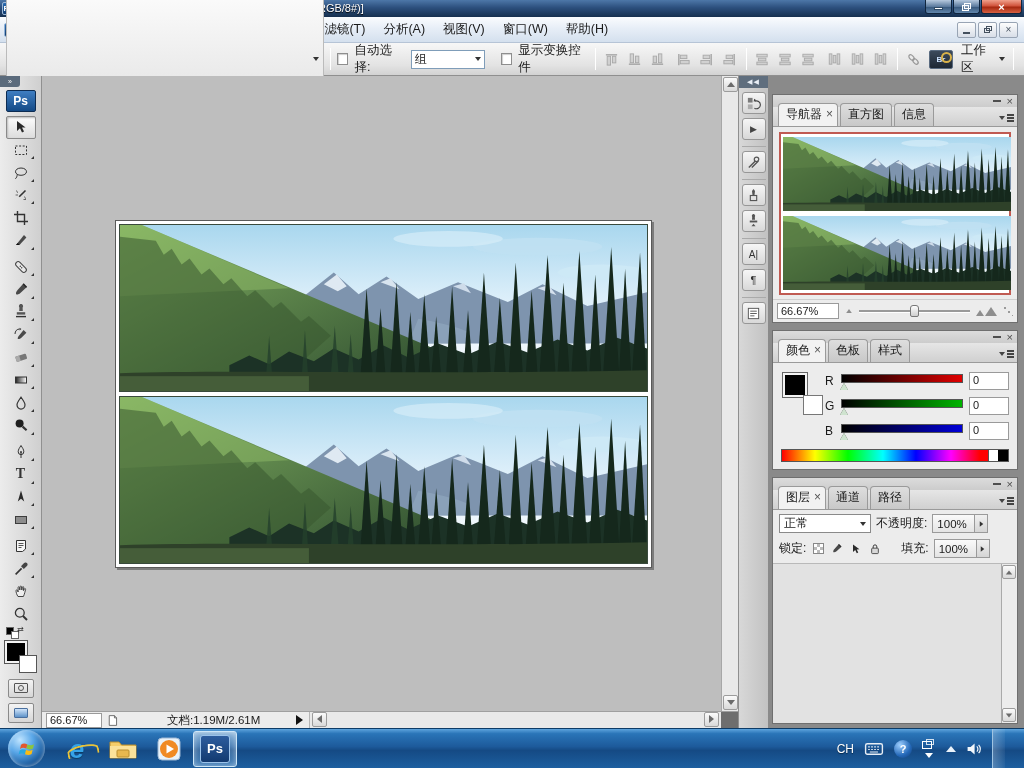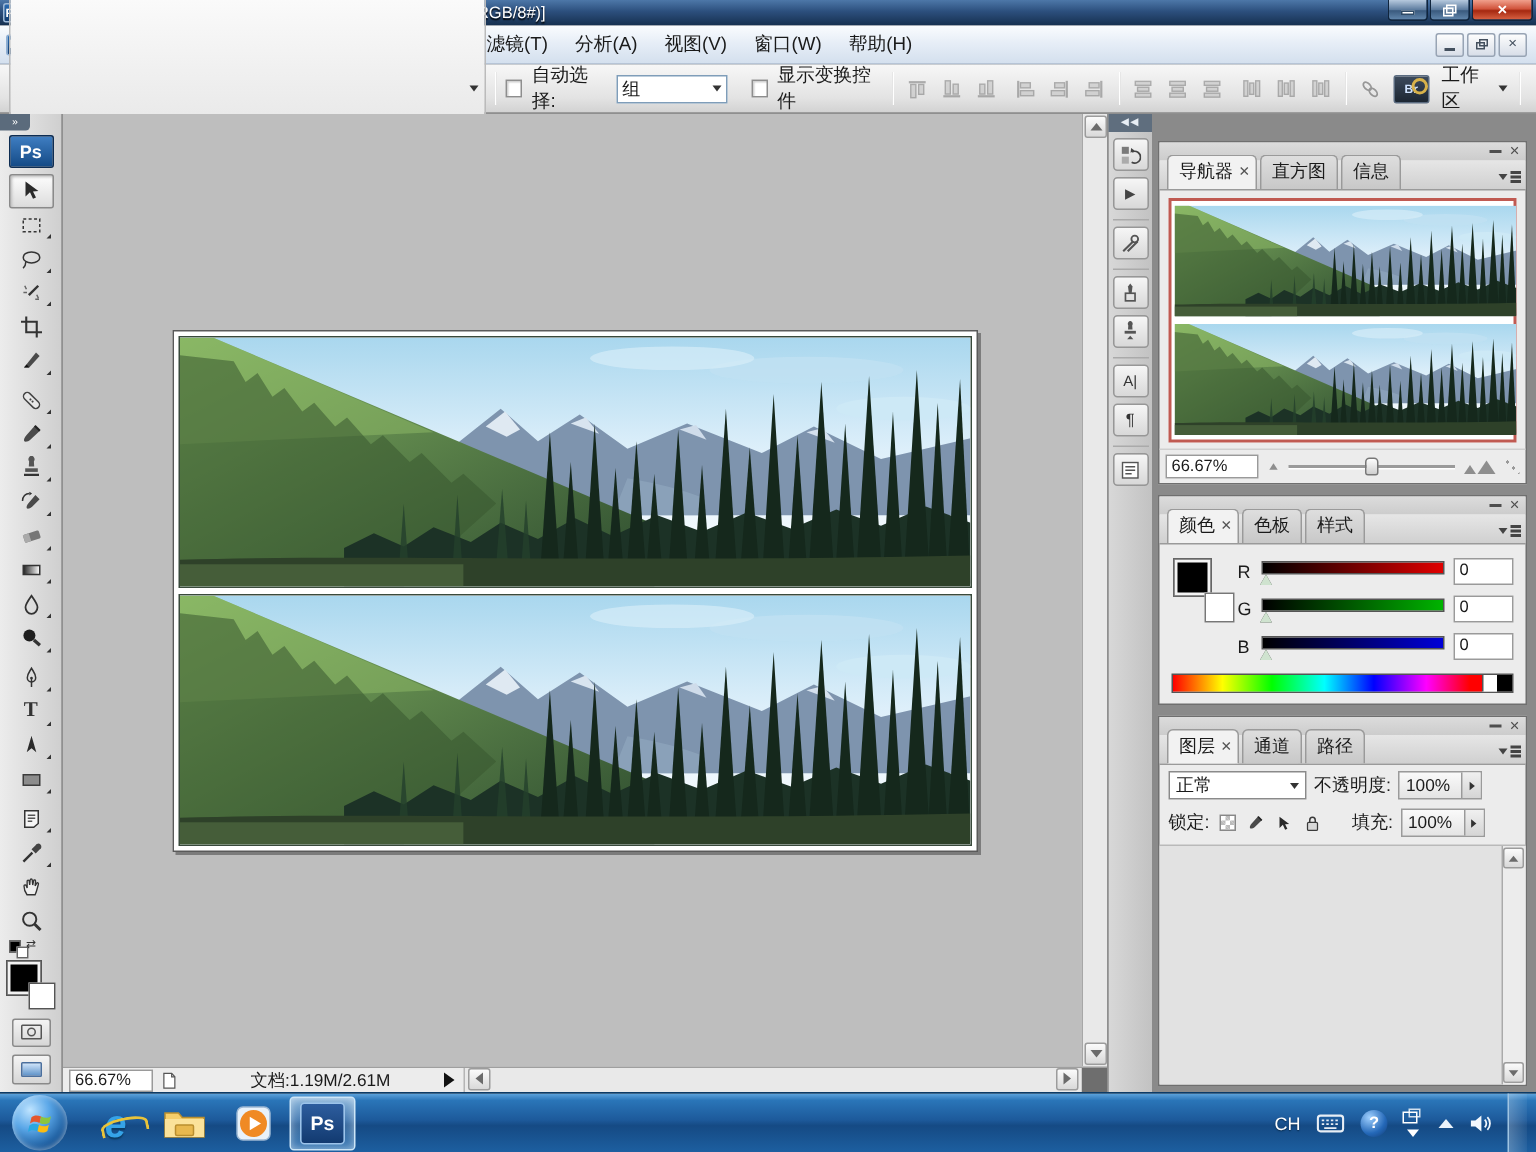--- a/index.html
+++ b/index.html
@@ -212,21 +212,21 @@
   .orb { width:37px; height:37px; margin:0 10px 0 8px; border-radius:50%;
     background:radial-gradient(circle at 12px 10px, #bfe4ff 0%, #5aa7e8 35%, #1c5c9e 70%, #0c3a6b 100%);
     display:flex; align-items:center; justify-content:center; box-shadow:inset 0 0 4px rgba(255,255,255,.6); }
   .orb svg { width:20px; height:20px; }
   .tb-ico { width:44px; height:36px; display:flex; align-items:center; justify-content:center; border-radius:3px; margin-right:2px; }
   .tb-ico.active { background:linear-gradient(rgba(255,255,255,.45),rgba(180,215,245,.25) 50%,rgba(120,180,230,.35)); border:1px solid #cde6f7; box-shadow:inset 0 0 6px rgba(255,255,255,.5); }
   .ie-e { font-size:26px; font-weight:bold; color:#35a3e8; font-style:italic; text-shadow:0 1px 1px #0b3c63; position:relative; line-height:26px; }
   .ie-e::after { content:""; position:absolute; left:-3px; top:9px; width:28px; height:9px; border:2px solid #e8c33a; border-bottom:none; border-radius:50% 50% 0 0; transform:rotate(-12deg); }
   .ps-task { width:30px; height:28px; background:linear-gradient(#2d5d9e,#123a70); border:1px solid #9cc3ea; border-radius:3px;
     color:#fff; font-weight:bold; font-size:13px; text-align:center; line-height:26px; }
-  .tray { margin-left:auto; display:flex; align-items:center; gap:10px; color:#fff; padding-right:6px; height:100%; }
+  .tray { margin-left:auto; display:flex; align-items:center; gap:10px; color:#fff; padding-right:19px; height:100%; }
   .tray .lang { font-size:12px; text-shadow:0 1px 1px #06294a; }
   .helpball { width:18px; height:18px; border-radius:50%; background:radial-gradient(circle at 6px 5px,#9fd0ff,#2468b8 60%,#123c74); color:#fff;
     font-size:11px; font-weight:bold; display:flex; align-items:center; justify-content:center; }
   .tray-win { position:relative; width:14px; height:16px; }
   .tray-win i { position:absolute; left:0; top:0; width:10px; height:8px; border:1.5px solid #fff; display:block; }
   .tray-win i + i { left:4px; top:-2px; width:8px; height:6px; opacity:.8; }
   .tray-win::after { content:""; position:absolute; left:3px; bottom:-1px; width:0; height:0; border-left:4px solid transparent; border-right:4px solid transparent; border-top:5px solid #fff; }
   .tri-up-w { width:0;height:0;border-left:5px solid transparent;border-right:5px solid transparent;border-bottom:6px solid #eaf2fa; }
   .showdesk { width:13px; height:40px; border-left:1px solid #9fc4e2; background:linear-gradient(90deg,rgba(255,255,255,.25),rgba(255,255,255,.05)); }
   .tray svg.kbd { width:20px; height:14px; }

